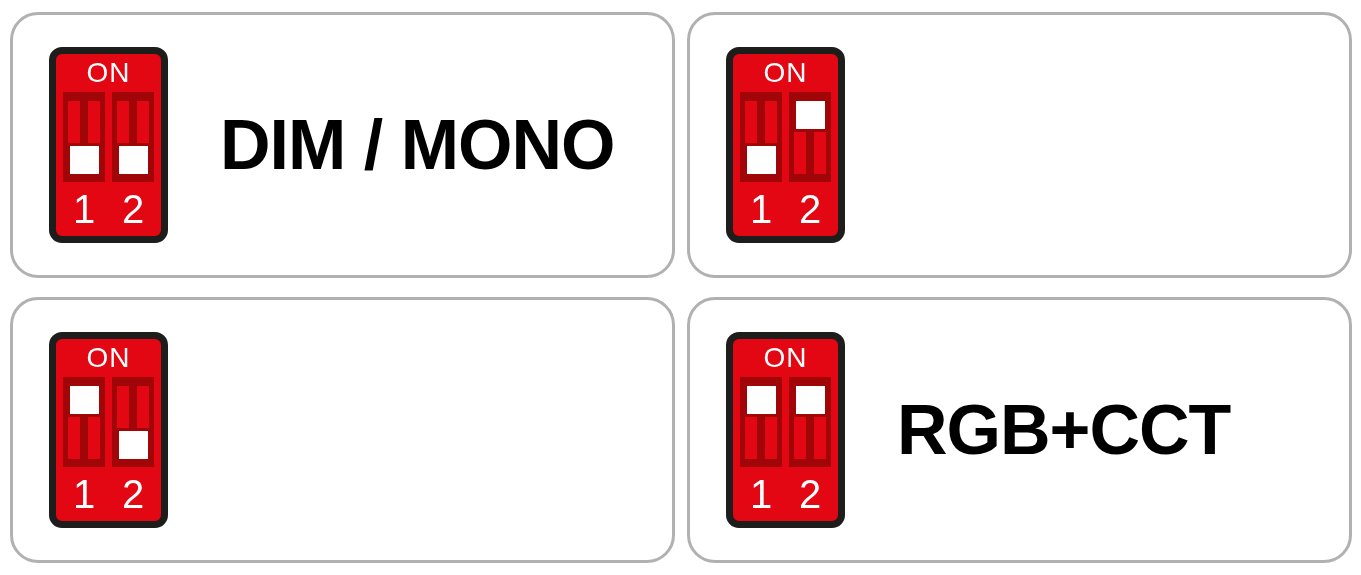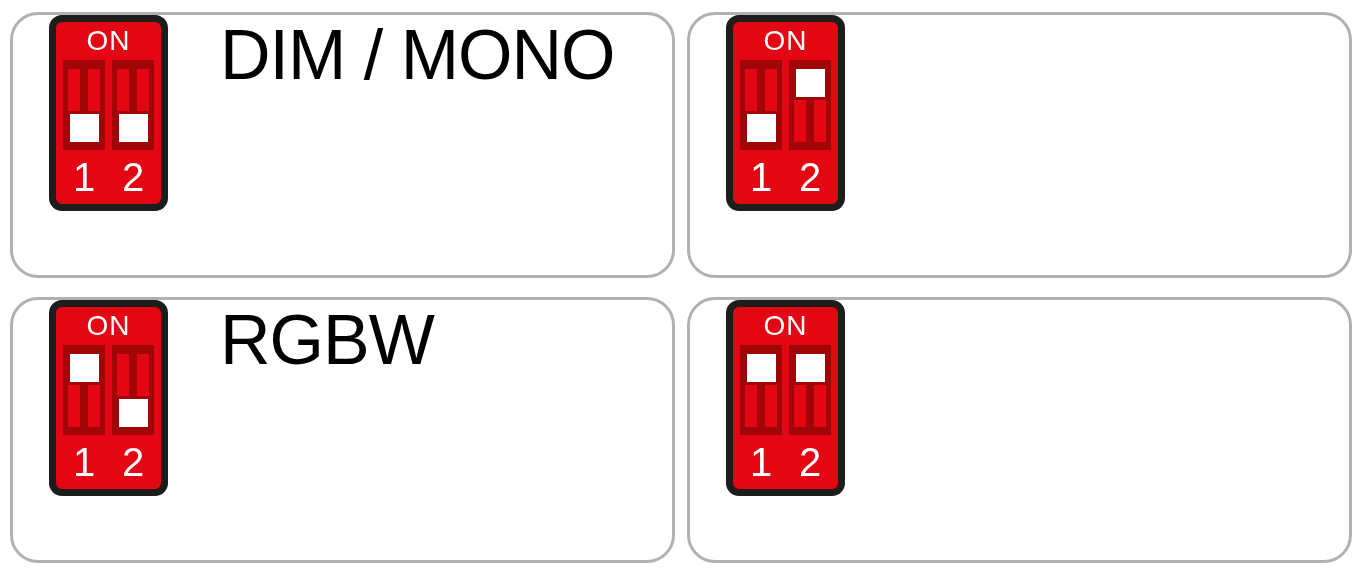--- a/index.html
+++ b/index.html
@@ -25,21 +25,21 @@
     column-gap: 12px;
     row-gap: 19px;
     padding: 12px 9px 12px 10px;
   }
 
   .card {
     border: 3px solid var(--card-border);
     border-radius: 28px;
     background: #ffffff;
     display: flex;
-    align-items: flex-start;
+    align-items: center;
     padding-left: 36px;
     overflow: hidden;
   }
 
   
   .dip {
     flex: 0 0 auto;
     width: 119px;
     height: 196px;
     background: var(--switch-red);
@@ -107,21 +107,21 @@
     text-align: center;
     color: #ffffff;
     font-size: 40px;
     line-height: 1;
   }
 
   .mode-label {
     margin-left: 52px;
     color: var(--label-text);
     font-size: 70px;
-    font-weight: normal;
+    font-weight: bold;
     letter-spacing: -1px;
     white-space: nowrap;
   }
 </style>
 </head>
 <body>
 
 <div class="page">
 
   <div class="card">
@@ -194,42 +194,42 @@
               <i></i>
             </div>
           <div class="handle"></div>
         </div>
       </div>
       <div class="nums">
         <span>1</span>
         <span>2</span>
       </div>
     </div>
-    <div class="mode-label">RGBW</div>
-  </div>
-
-  <div class="card">
-    <div class="dip">
-      <div class="dip-on">ON</div>
-      <div class="slots">
-        <div class="slot" data-state="on">
-          <div class="ribs">
-              <i></i>
-              <i></i>
-            </div>
-          <div class="handle"></div>
-        </div>
-        <div class="slot" data-state="on">
-          <div class="ribs">
-              <i></i>
-              <i></i>
-            </div>
-          <div class="handle"></div>
-        </div>
-      </div>
-      <div class="nums">
-        <span>1</span>
-        <span>2</span>
-      </div>
-    </div>
+  </div>
+
+  <div class="card">
+    <div class="dip">
+      <div class="dip-on">ON</div>
+      <div class="slots">
+        <div class="slot" data-state="on">
+          <div class="ribs">
+              <i></i>
+              <i></i>
+            </div>
+          <div class="handle"></div>
+        </div>
+        <div class="slot" data-state="on">
+          <div class="ribs">
+              <i></i>
+              <i></i>
+            </div>
+          <div class="handle"></div>
+        </div>
+      </div>
+      <div class="nums">
+        <span>1</span>
+        <span>2</span>
+      </div>
+    </div>
+    <div class="mode-label">RGB+CCT</div>
   </div>
 
 </div>
 
 </body></html>

